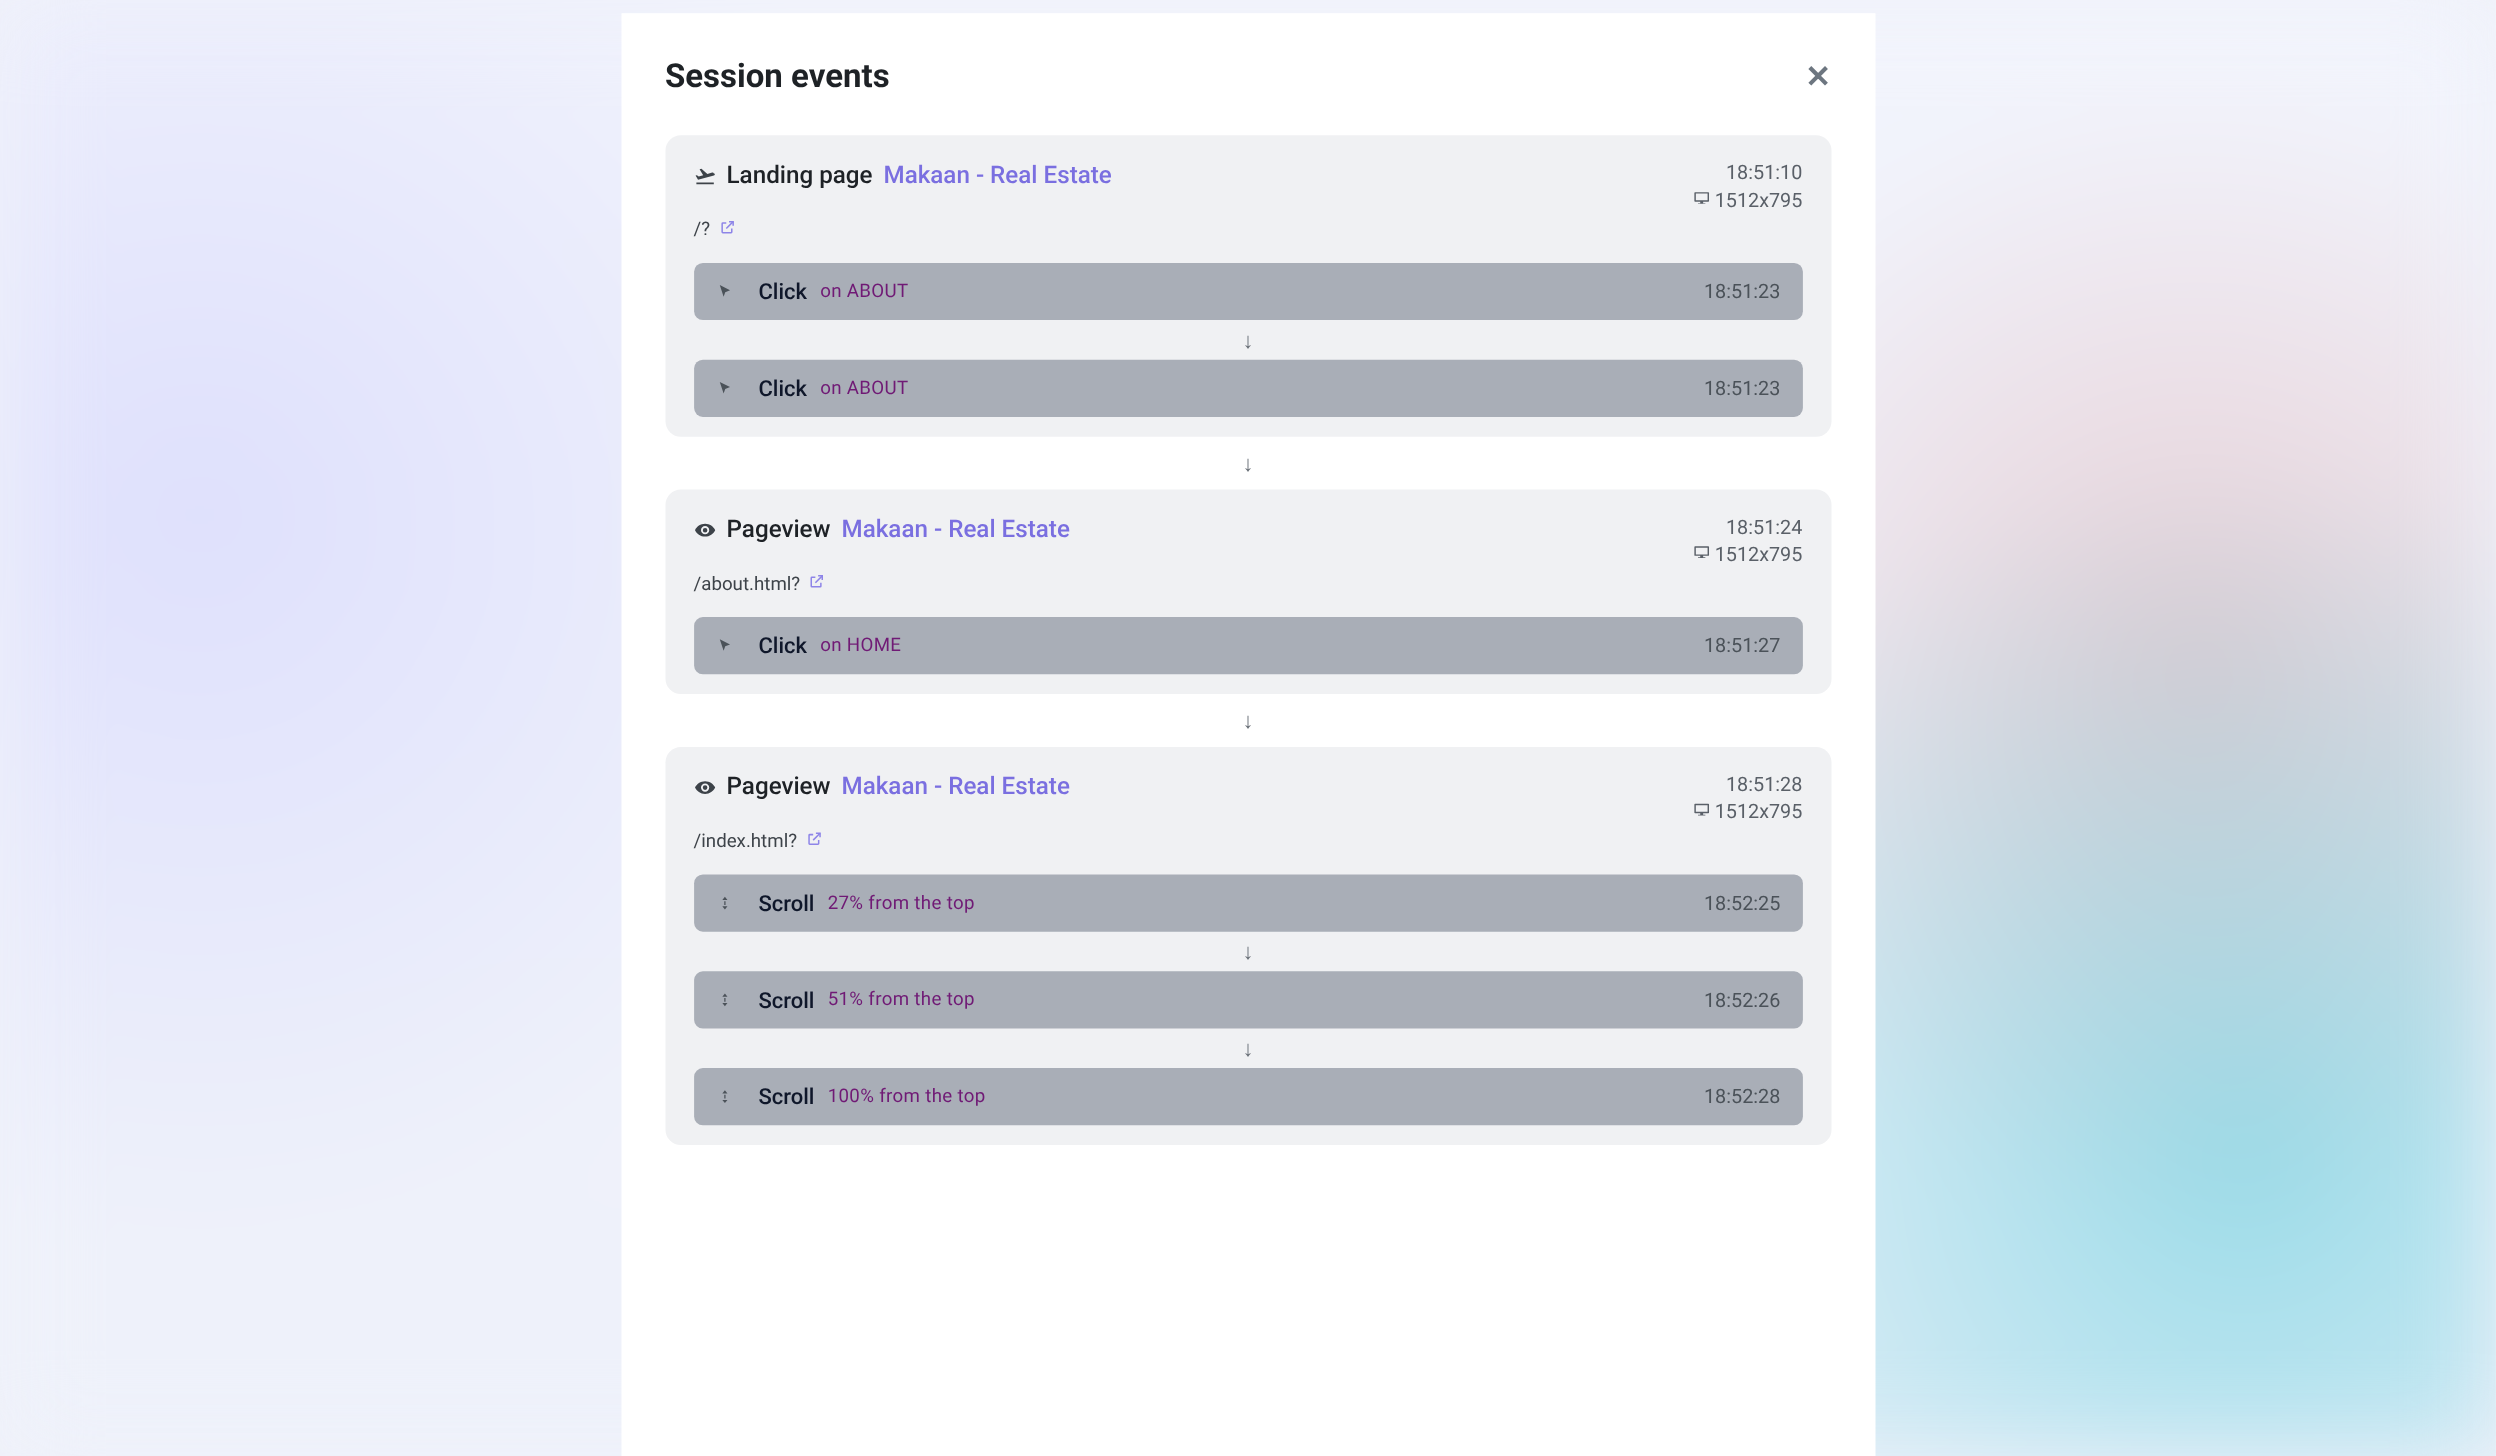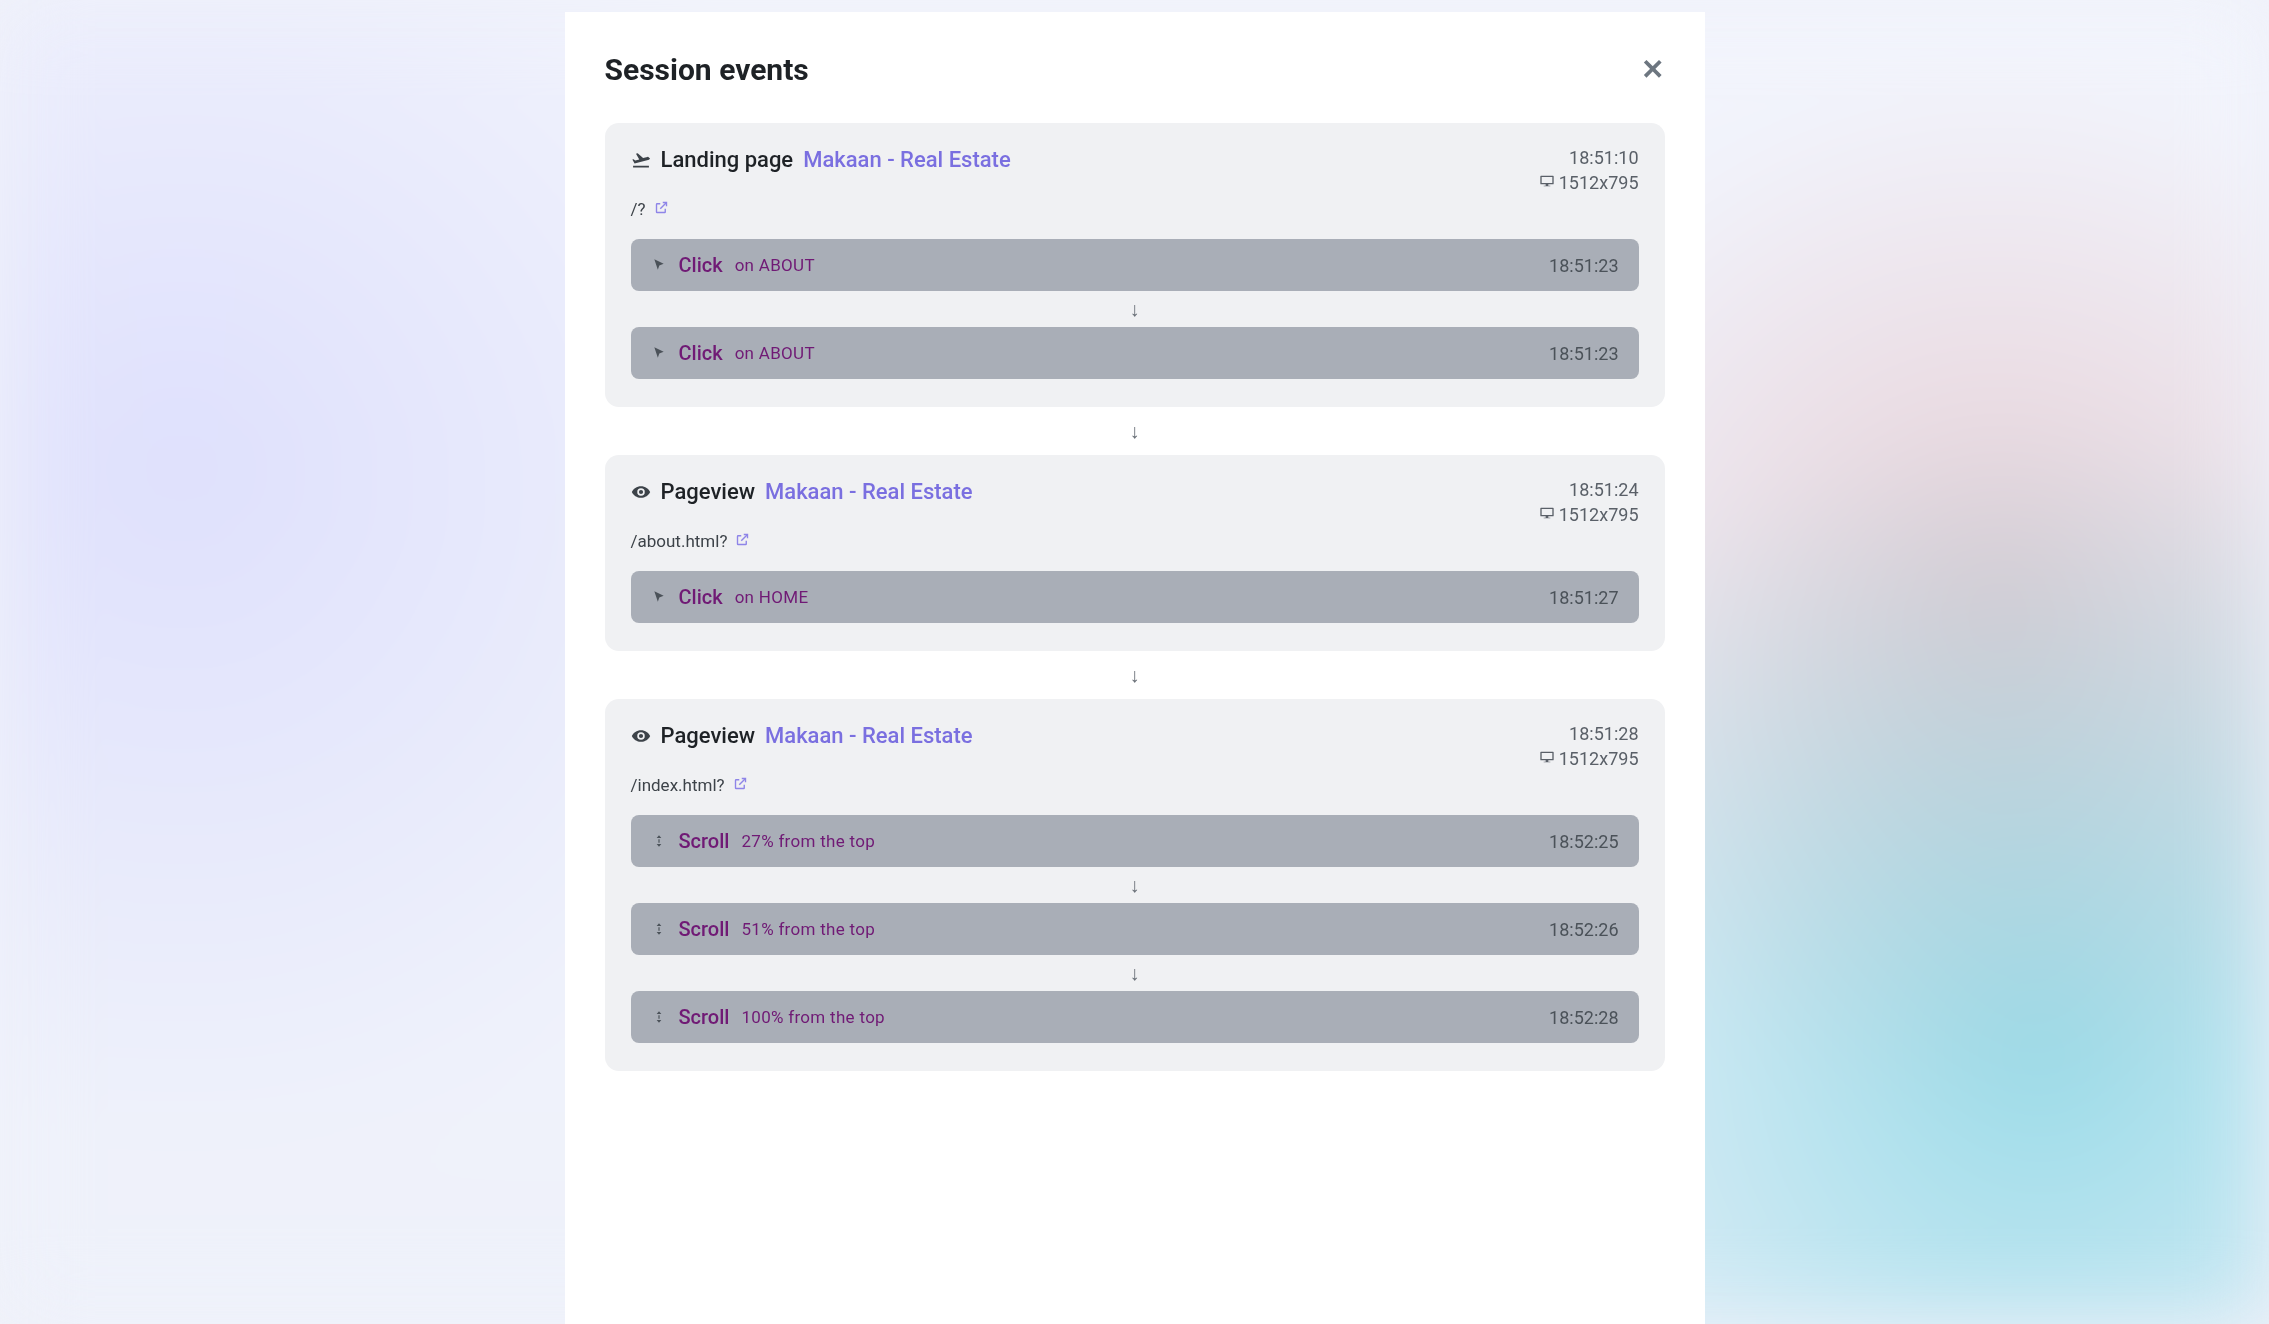--- a/index.html
+++ b/index.html
@@ -44,21 +44,21 @@
     font-size: 28px;
     color: #6d7680;
     cursor: pointer;
     line-height: 1;
     font-weight: 700;
     background: none; border: none;
   }
   .card {
     background: #f0f1f3;
     border-radius: 14px;
-    padding: 24px 26px 28px 26px;
+    padding: 24px 26px 18px 26px;
     margin-bottom: 0;
   }
   .card-head {
     display: flex;
     justify-content: space-between;
     align-items: flex-start;
     margin-bottom: 6px;
   }
   .card-head-left { display: flex; align-items: center; gap: 10px; }
   .head-icon { width: 20px; height: 20px; display:flex; align-items:center; justify-content:center; }
@@ -86,21 +86,21 @@
     background: #a9aeb7;
     border-radius: 8px;
     padding: 14px 20px;
     display: flex;
     align-items: center;
     justify-content: space-between;
   }
   .event-left { display:flex; align-items:center; gap:12px; }
   .ev-icon { width:16px; height:16px; display:flex; align-items:center; justify-content:center; }
   .ev-icon svg { fill:#4b5259; }
-  .ev-type { font-size: 20px; font-weight:500; color:#701a75; }
+  .ev-type { font-size: 20px; font-weight:500; color:#0f172a;margin-left:11px; }
   .ev-detail { font-size: 17px; color:#701a75; letter-spacing: .3px; }
   .ev-time { font-size: 18px; color:#4b5259; }
   .arrow-between {
     text-align:center;
     color:#6a7078;
     font-size:20px;
     line-height:1;
     padding: 8px 0;
   }
   .arrow-outer {

